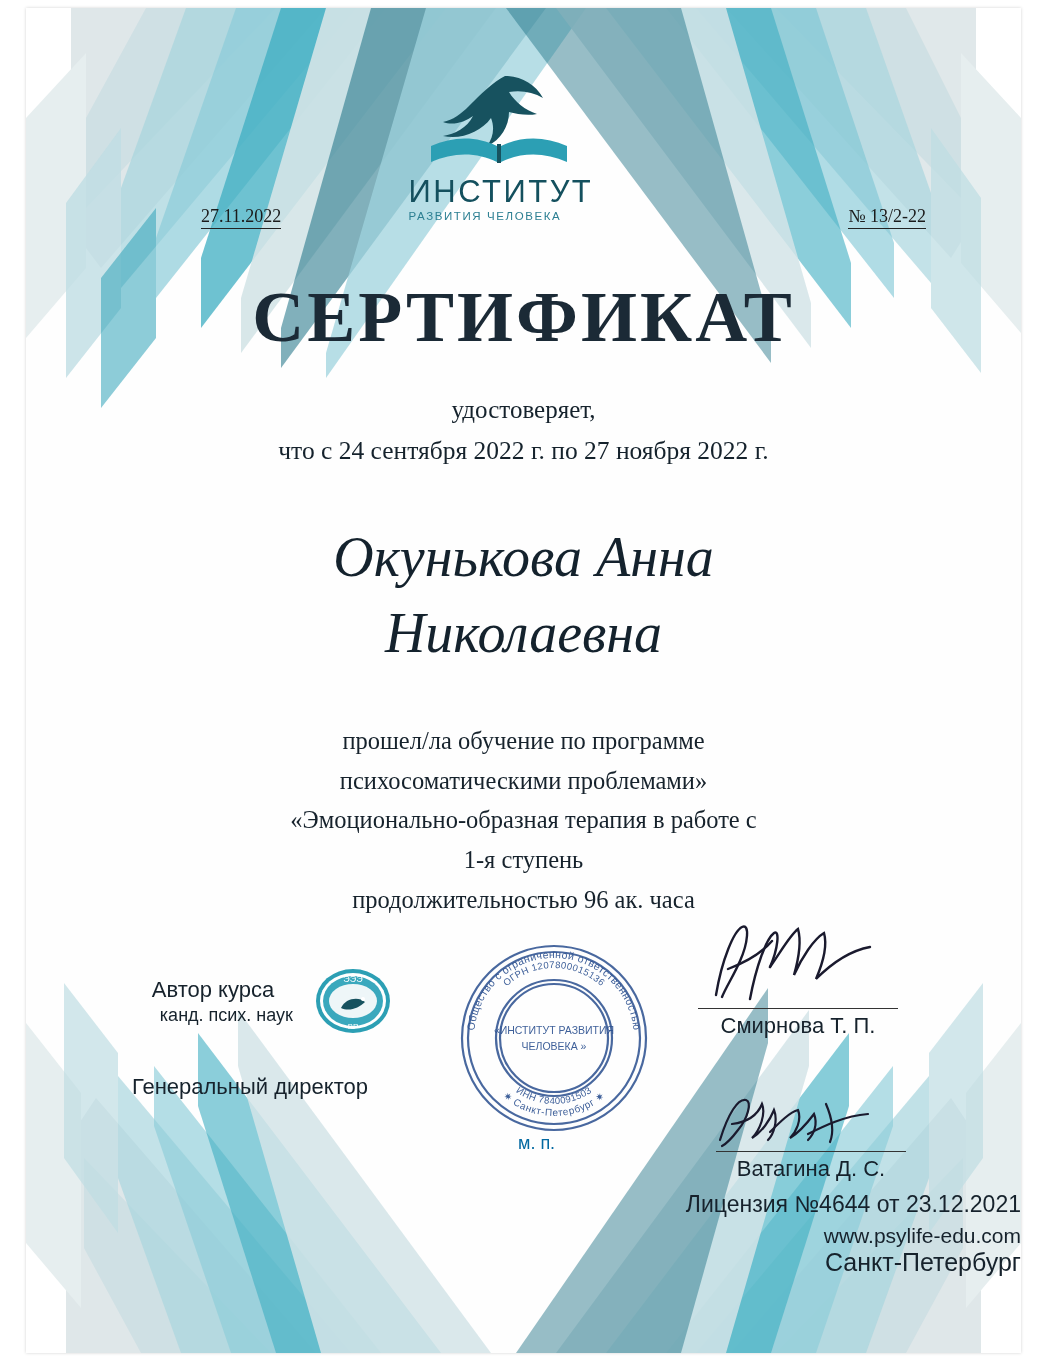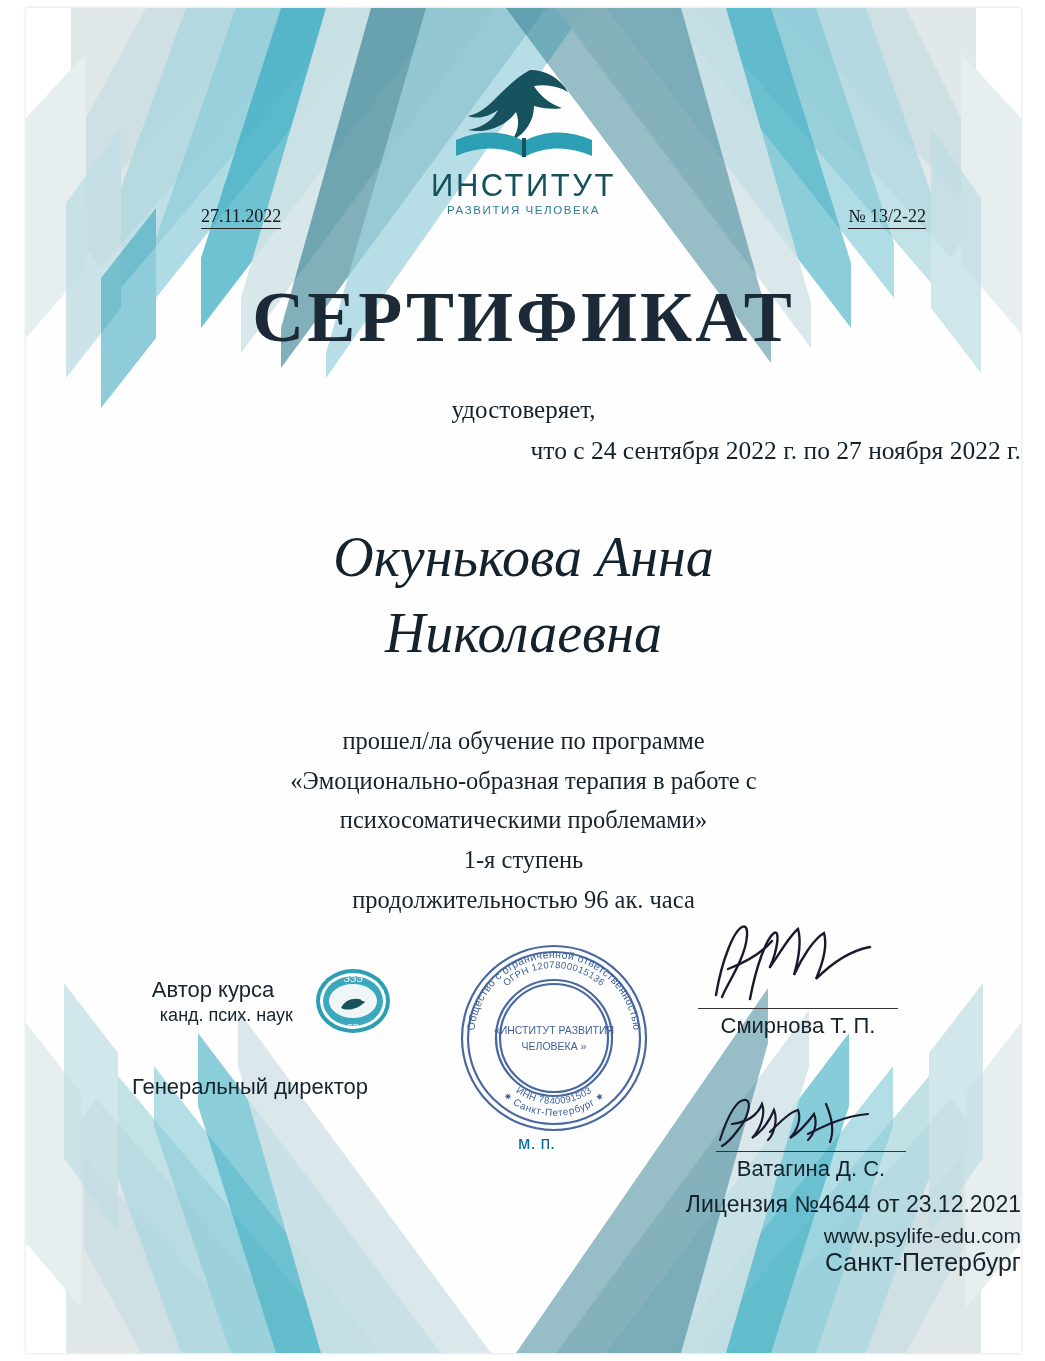--- a/index.html
+++ b/index.html
@@ -58,24 +58,23 @@
     color: #1b1b1b;
     font-family: "Liberation Serif", serif;
     border-bottom: 1.5px solid #222;
     padding-bottom: 1px;
   }
 
   
   .logo {
     position: absolute;
     left: 50%;
-    top: 56px;
+    top: 62px;
     transform: translateX(-50%);
     width: 230px;
-    text-align: center;
   }
   .logo-title {
     font-family: "Liberation Sans", sans-serif;
     font-size: 31px;
     letter-spacing: 2.5px;
     color: #14505e;
     font-weight: 400;
     line-height: 1;
     margin-top: 2px;
   }
@@ -109,21 +108,21 @@
     text-align: center;
     font-family: "Liberation Serif", serif;
     font-size: 25px;
     color: #15222c;
   }
   .period {
     position: absolute;
     top: 428px;
     left: 0;
     width: 100%;
-    text-align: right;
+    text-align: center;
     font-family: "Liberation Serif", serif;
     font-size: 25.5px;
     color: #15222c;
   }
 
   .recipient {
     position: absolute;
     top: 483px;
     left: 0;
     width: 100%;
@@ -327,22 +326,22 @@
       <div class="attests">удостоверяет,</div>
       <div class="period">что с 24 сентября 2022 г. по 27 ноября 2022 г.</div>
 
       <div class="recipient">
         <div>Окунькова Анна</div>
         <div>Николаевна</div>
       </div>
 
       <div class="body-text">
         <div>прошел/ла обучение по программе</div>
+        <div>психосоматическими проблемами»</div>
         <div>«Эмоционально-образная терапия в работе с</div>
-        <div>психосоматическими проблемами»</div>
         <div>1-я ступень</div>
         <div>продолжительностью 96 ак. часа</div>
       </div>
 
       <svg class="badge" viewBox="0 0 76 66">
         <ellipse cx="38" cy="33" rx="37" ry="32" fill="#2c9fb4"></ellipse>
         <ellipse cx="38" cy="33" rx="33" ry="28" fill="#ffffff"></ellipse>
         <ellipse cx="38" cy="33" rx="30" ry="25" fill="#3aa8bd"></ellipse>
         <ellipse cx="38" cy="33" rx="24" ry="17" fill="#eef6f8"></ellipse>
         <text x="38" y="14" text-anchor="middle" font-size="9" fill="#ffffff" font-family="Liberation Sans, sans-serif">ЭЭЭ</text>

